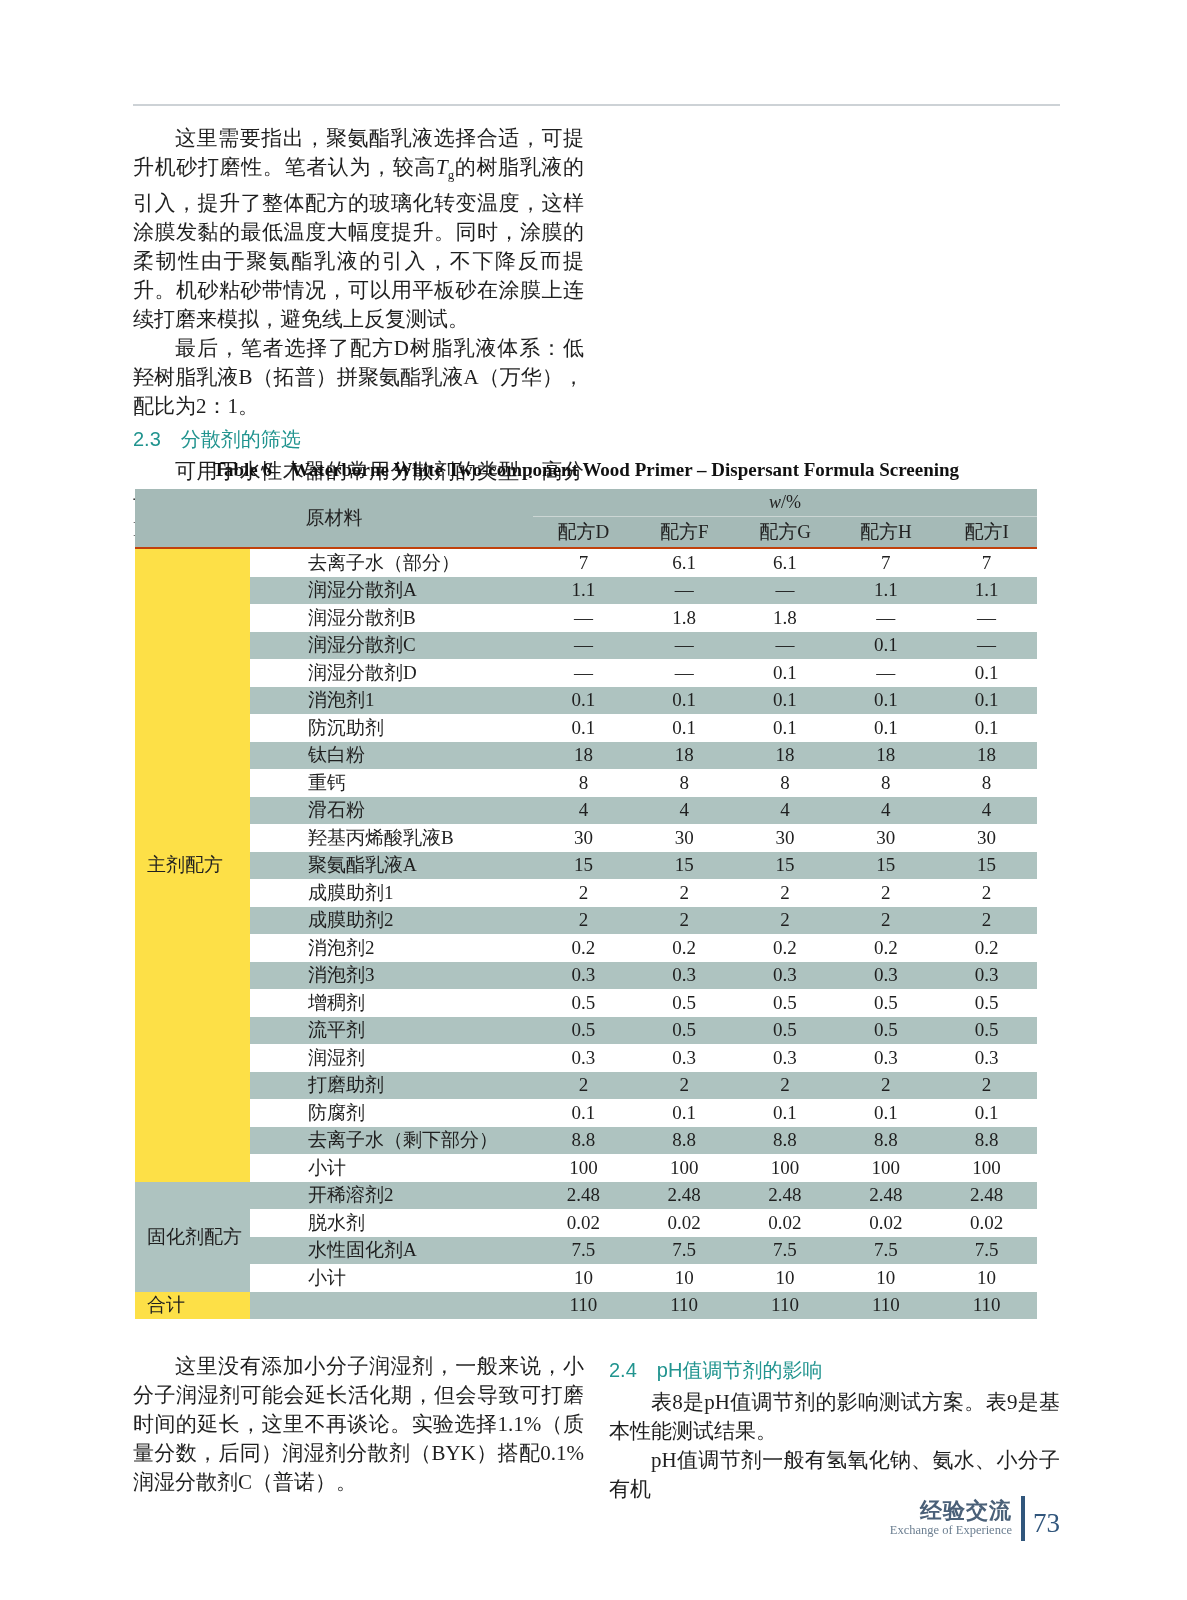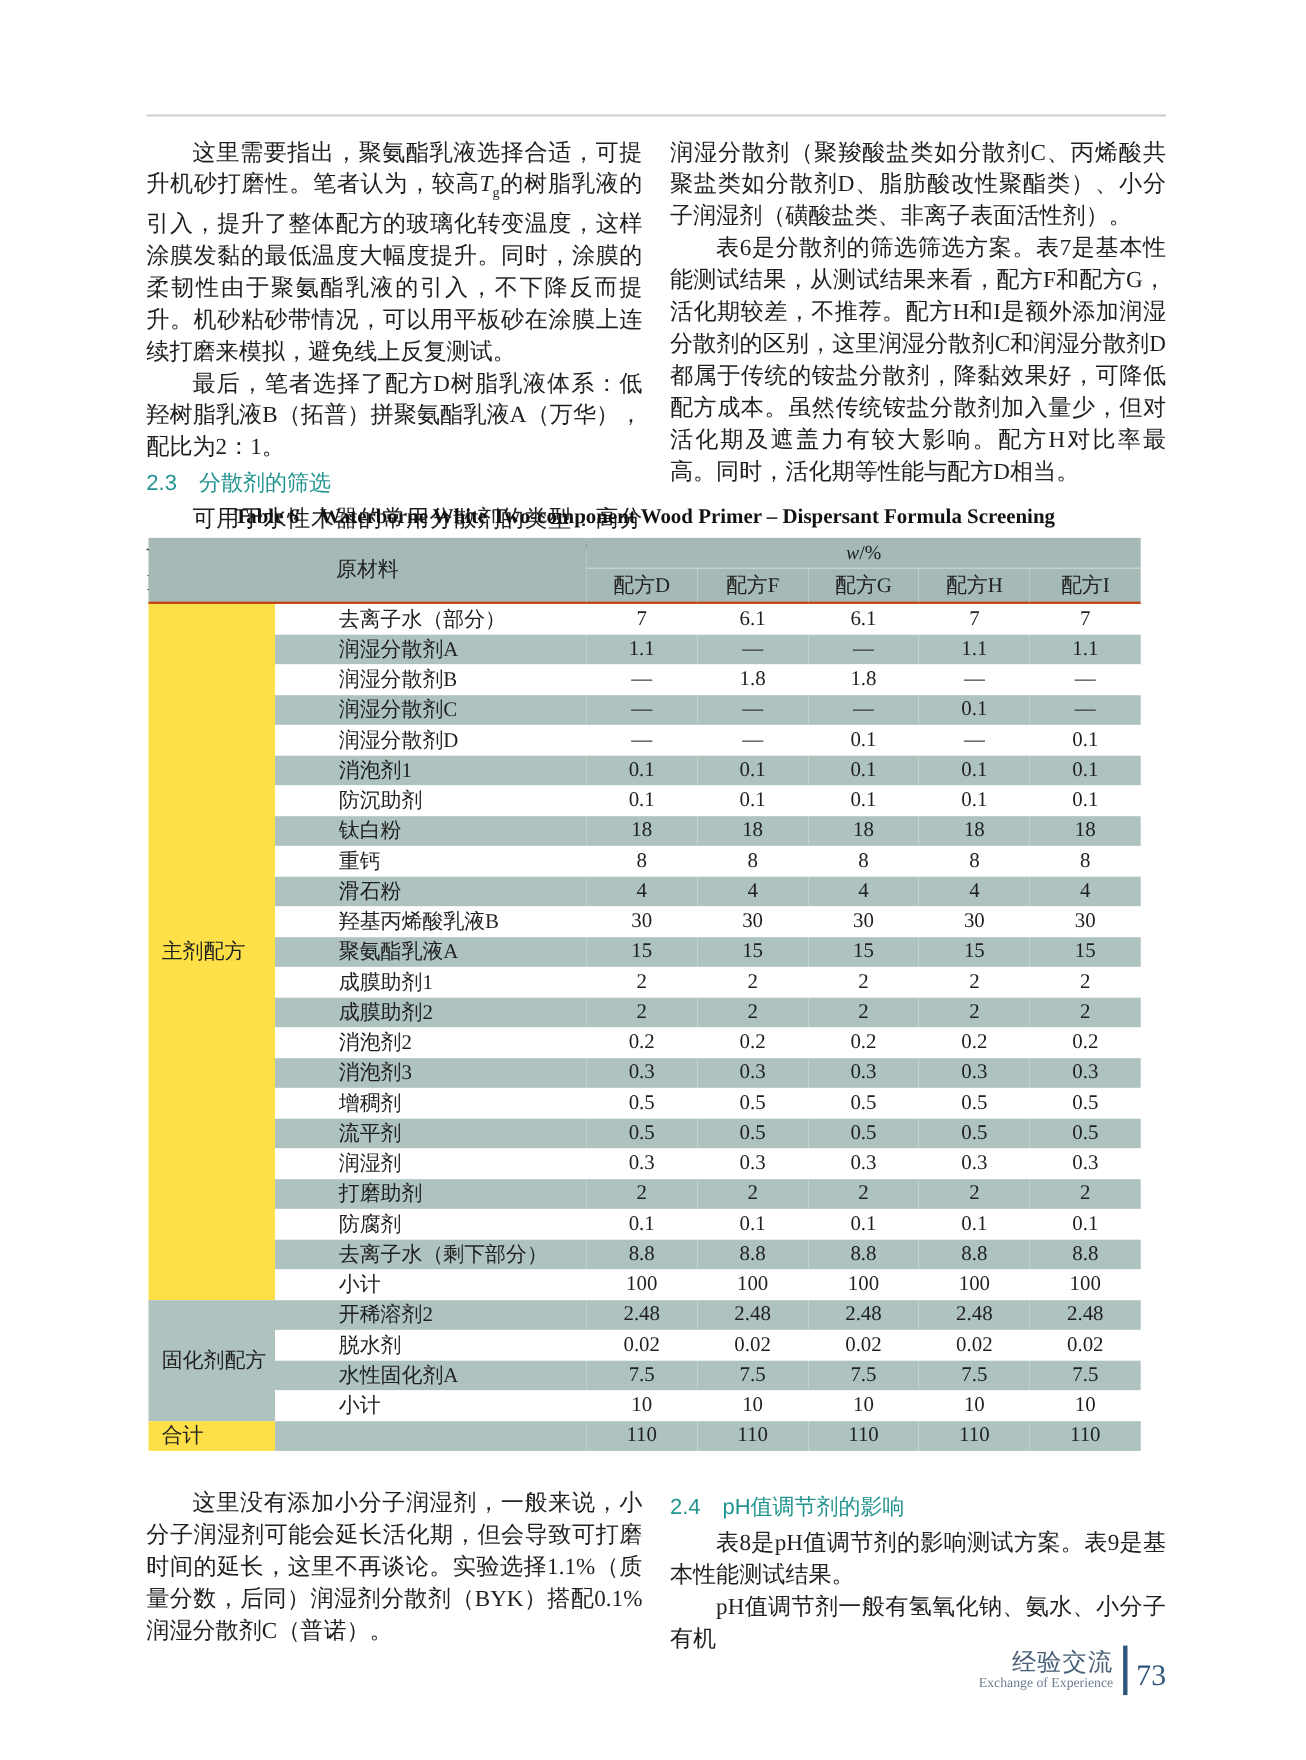--- a/index.html
+++ b/index.html
@@ -41,43 +41,39 @@
   tbody td{height:27.5px;padding:0;font-size:19px;text-align:center;vertical-align:middle;background:#ffffff;}
   td.mat{text-align:left;padding-left:58px;}
   td.shaded{background:#aec3c0;}
   td.group-cell{text-align:left;padding-left:12px;vertical-align:middle;background:#fde047;}
   td.group-cell.group-shaded{background:#aec3c0;}
 
   
   .page-footer{position:absolute;top:1496px;left:133px;width:927px;display:flex;
     justify-content:flex-end;align-items:center;}
   .footer-labels{text-align:right;margin-right:9px;}
-  .footer-cn{font-family:"Liberation Sans","DejaVu Sans",sans-serif;font-weight:normal;
+  .footer-cn{font-family:"Liberation Sans","DejaVu Sans",sans-serif;font-weight:bold;
     font-size:22px;line-height:24px;color:#4a6078;letter-spacing:1px;}
   .footer-en{font-size:12.5px;line-height:15px;color:#6c7f91;}
   .footer-bar{width:4px;height:45px;background:#31567c;margin-right:8px;}
   .footer-page{font-size:27px;color:#31567c;padding-top:10px;}
 </style>
 </head>
 <body>
 
 <div class="page">
 
   <div class="head-rule"></div>
 
   <div class="text-cols top-text">
     <div class="tcol">
       <p class="indent"><span>这里需要指出，聚氨酯乳液选择合适，可提升机砂打磨性。笔者认为，较高</span><span class="tg"><span>T</span><sub>g</sub></span><span>的树脂乳液的引入，提升了整体配方的玻璃化转变温度，这样涂膜发黏的最低温度大幅度提升。同时，涂膜的柔韧性由于聚氨酯乳液的引入，不下降反而提升。机砂粘砂带情况，可以用平板砂在涂膜上连续打磨来模拟，避免线上反复测试。</span></p>
       <p class="indent">最后，笔者选择了配方D树脂乳液体系：低羟树脂乳液B（拓普）拼聚氨酯乳液A（万华），配比为2：1。</p>
       <h3 class="sec-heading"><span class="sec-num">2.3</span><span>分散剂的筛选</span></h3>
       <p class="indent">可用于水性木器的常用分散剂的类型：高分子分散剂（聚氨酯类、聚丙烯酸类如分散剂A或B）、传统的</p>
-    </div>
-    <div class="tcol">
-      <p>润湿分散剂（聚羧酸盐类如分散剂C、丙烯酸共聚盐类如分散剂D、脂肪酸改性聚酯类）、小分子润湿剂（磺酸盐类、非离子表面活性剂）。</p>
-      <p class="indent">表6是分散剂的筛选筛选方案。表7是基本性能测试结果，从测试结果来看，配方F和配方G，活化期较差，不推荐。配方H和I是额外添加润湿分散剂的区别，这里润湿分散剂C和润湿分散剂D都属于传统的铵盐分散剂，降黏效果好，可降低配方成本。虽然传统铵盐分散剂加入量少，但对活化期及遮盖力有较大影响。配方H对比率最高。同时，活化期等性能与配方D相当。</p>
     </div>
   </div>
 
   <div class="table-block">
     <div class="tbl-title-en">Table 6　Waterborne White Two-component Wood Primer – Dispersant Formula Screening</div>
     <table>
       <colgroup>
         <col class="c-group">
           <col class="c-mat">
         <col class="c-val">

